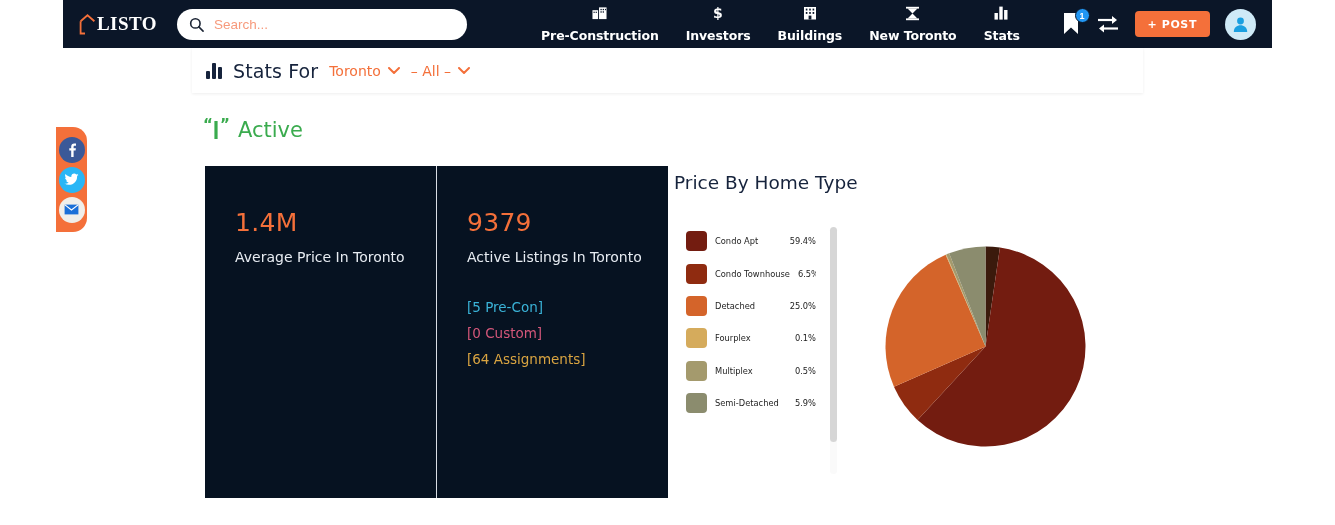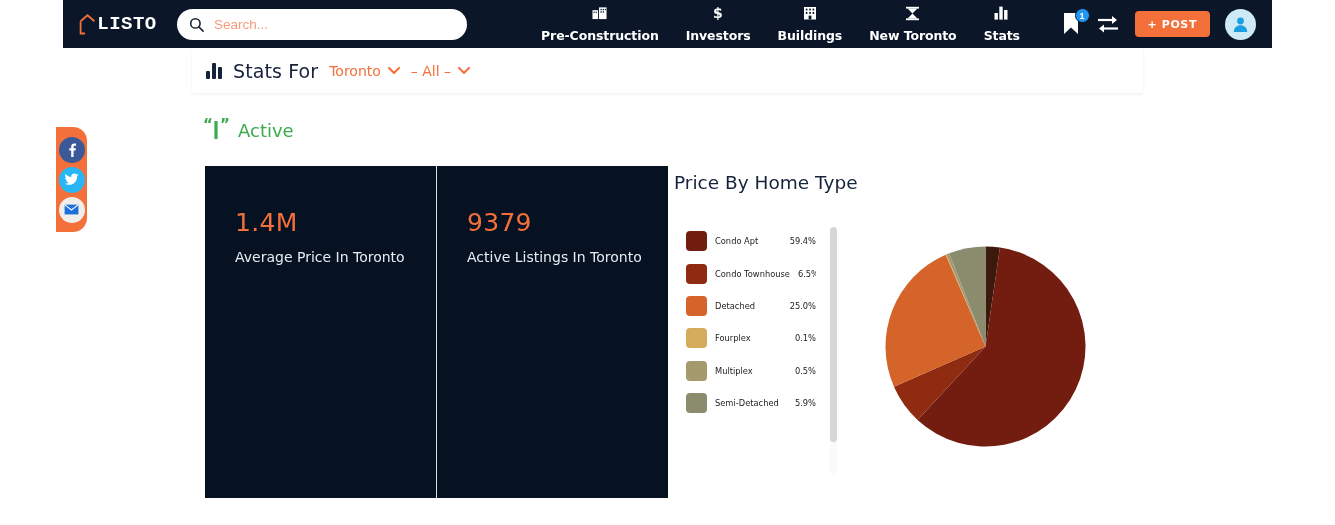--- a/index.html
+++ b/index.html
@@ -12,21 +12,21 @@
   #root { position: relative; width: 1335px; height: 525px; background:#fff; }
 
   
   .navbar {
     position: absolute; left: 63px; top: 0; width: 1209px; height: 48px;
     background: #0b1628;
     display: flex; align-items: center;
   }
   .logo { display:flex; align-items:center; margin-left: 0px; padding-left: 0px; width: 110px; justify-content:center;}
   .logo-mark { position: relative; width: 17px; height: 22px; margin-right: 1px; }
-  .logo-text { color:#fff; font-size: 19px; font-weight: 700; letter-spacing: 0.5px; font-family:Liberation Mono, monospace; }
+  .logo-text { color:#fff; font-size: 19px; font-weight: 700; letter-spacing: 0.5px; font-family:Liberation Serif, serif; }
 
   .search-wrap {
     width: 290px; height: 31px; background: #fff; border-radius: 16px;
     margin-left: 4px; display:flex; align-items:center; padding: 0 12px; gap: 10px;
   }
   .search-input {
     border: none; outline: none; background: transparent; flex: 1;
     font-size: 13.5px; color: #f79a7c; font-family: "Liberation Sans", sans-serif;
   }
   .search-input::placeholder { color:#f79a7c; opacity: 1; }
@@ -86,21 +86,21 @@
     font-family:"DejaVu Sans", sans-serif; cursor:pointer;
   }
   .chev { width:12px; height:7px; }
 
   
   .active-head {
     position:absolute; left: 203px; top: 118px;
     display:flex; align-items:center; gap: 9px;
   }
   .active-icon { width: 26px; height: 24px; }
-  .active-text { font-size: 18px; color:#3aab4e; font-family:"DejaVu Sans", sans-serif; }
+  .active-text { font-size: 21px; color:#3aab4e; font-family:"DejaVu Sans", sans-serif; }
 
   
   .cards {
     position:absolute; left: 205px; top: 166px; width: 463px; height: 332px;
     background:#061221; display:flex;
   }
   .card { flex: 1; padding: 42px 0 0 30px; position:relative; }
   .card + .card { border-left: 1px solid #d8dde4; }
   .stat-num {
     color:#f4703a; font-size: 25px; font-family:"DejaVu Sans", sans-serif; letter-spacing: 0.3px;
@@ -312,20 +312,25 @@
   </div>
 
   <div class="cards">
     <div class="card">
       <div class="stat-num">1.4M</div>
       <div class="stat-label">Average Price In Toronto</div>
     </div>
     <div class="card">
       <div class="stat-num">9379</div>
       <div class="stat-label">Active Listings In Toronto</div>
+      <div class="sublinks">
+        <span class="sublink" style="color:#3ab3d8">[5 Pre-Con]</span>
+        <span class="sublink" style="color:#d4577a">[0 Custom]</span>
+        <span class="sublink" style="color:#d9a441">[64 Assignments]</span>
+      </div>
     </div>
   </div>
 
   <div class="pie-title">Price By Home Type</div>
 
   <div class="legend-box">
       <div class="legend-row">
         <span class="swatch" style="background: rgb(115, 28, 16);"></span>
         <span class="leg-name">Condo Apt</span>
         <span class="leg-pct">59.4%</span>

